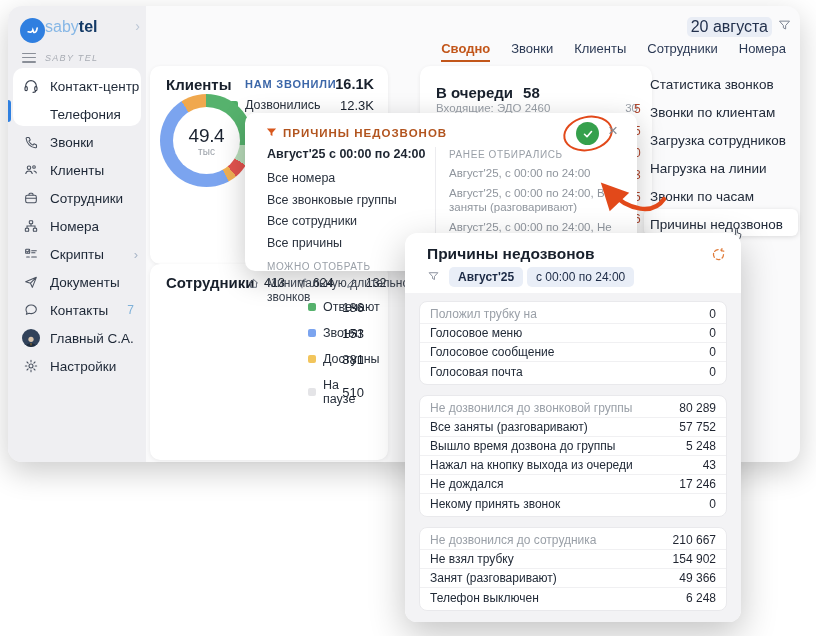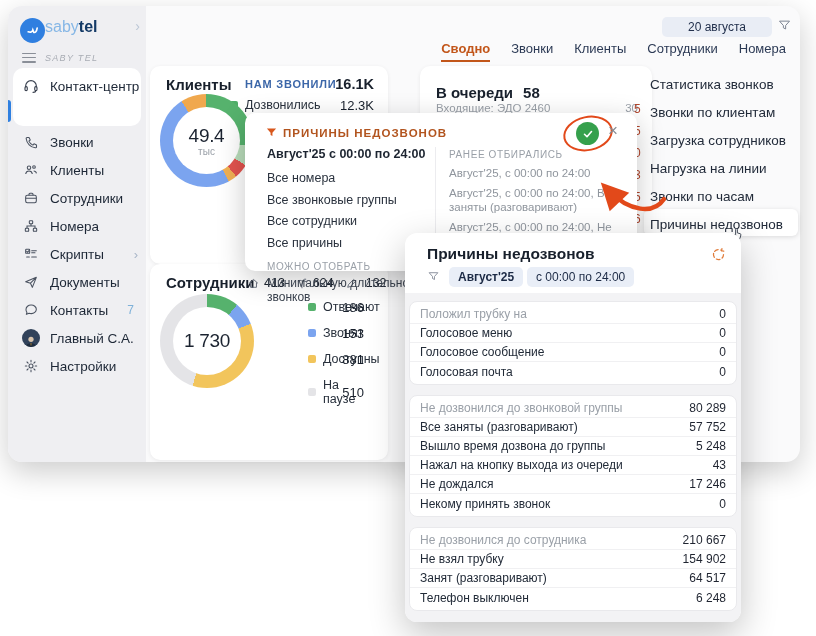--- a/index.html
+++ b/index.html
@@ -25,22 +25,22 @@
   .active-block { position:absolute; left:5px; top:62px; width:128px; height:58px; background:#fff; border-radius:10px; }
   .active-bar { position:absolute; left:0; top:94px; width:3px; height:22px; background:#2f80e0; border-radius:0 3px 3px 0; }
   .sb-item { position:absolute; left:14px; width:118px; height:24px; display:flex; align-items:center; gap:10px;
              font-size:13.5px; color:#1d2736; cursor:default; }
   .sb-ic { width:18px; height:18px; flex:0 0 auto; color:#4a5260; display:flex; align-items:center; justify-content:center; }
   .sb-right { position:absolute; right:2px; color:#a9b6c8; font-size:13px; }
   .sb-badge { position:absolute; right:6px; color:#7fb1d9; font-size:12px; }
   .avatar { width:18px; height:18px; border-radius:50%; background:#31425a; display:flex; align-items:flex-end; justify-content:center; overflow:hidden; }
 
   
-  .date-chip { position:absolute; top:11px; right:28px; height:20px; padding:0 26px; background:#e9edf5;
-               border-radius:5px; font-size:12px; color:#23314d; display:flex; align-items:center; }
+  .date-chip { position:absolute; top:11px; right:28px; height:20px; padding:0 4px; background:#e9edf5;
+               border-radius:5px; font-size:16px; color:#23314d; display:flex; align-items:center; }
   .hdr-funnel { position:absolute; top:12px; right:8px; color:#7d8492; }
   .tabs { position:absolute; top:35px; right:14px; display:flex; gap:21px; }
   .tab { font-size:13px; color:#2c3a55; padding-bottom:4px; cursor:default; }
   .tab.active { color:#c2561a; font-weight:bold; border-bottom:2px solid #c2561a; }
 
   
   .card { position:absolute; background:#fff; border-radius:10px; box-shadow:0 1px 4px rgba(0,0,0,.07); }
   .card-title { font-size:15px; font-weight:bold; color:#18202c; }
 
   .donut { position:absolute; border-radius:50%; }
@@ -87,21 +87,21 @@
 
   
   .modal { position:absolute; left:405px; top:233px; width:336px; height:389px; background:#fff; border-radius:12px;
            box-shadow:0 12px 36px rgba(0,0,0,.24); z-index:60; overflow:hidden; }
   .modal-title { position:absolute; left:22px; top:12px; font-size:15.5px; font-weight:bold; color:#18202c; }
   .modal-refresh { position:absolute; right:15px; top:14px; color:#e07b39; }
   .modal-funnel { position:absolute; left:22px; top:37px; color:#7d8492; }
   .chip { position:absolute; top:34px; height:20px; padding:0 9px; background:#e9eef7; border-radius:5px;
           font-size:12px; color:#1c2a45; display:flex; align-items:center; }
   .chip.b { font-weight:bold; }
-  .modal-body { position:absolute; left:0; right:0; top:60px; bottom:0; background:#f3f3f5; padding:8px 4px; }
+  .modal-body { position:absolute; left:0; right:0; top:60px; bottom:0; background:#f3f3f5; padding:8px 14px; }
   .msec { background:#fff; border:1px solid #e9e9ec; border-radius:8px; padding:3px 0; margin-bottom:10px; }
   .mrow { display:flex; align-items:center; justify-content:space-between; height:19px; padding:0 10px;
           font-size:12px; color:#222b38; border-bottom:1px solid #f0f0f2; }
   .mrow:last-child { border-bottom:none; }
   .mrow .lab.muted { color:#9aa0a8; }
   .mrow .val { color:#1f2430; }
 
   
   .annot-svg { position:absolute; left:0; top:0; width:816px; height:636px; pointer-events:none; z-index:70; }
 
@@ -140,20 +140,23 @@
       <div class="sb-item" style="top:68px; font-weight:normal;">
         <span class="sb-ic">
           <svg class="ic" width="16" height="16" viewBox="0 0 24 24" fill="none" stroke="#3a4250" stroke-width="1.7">
               <path d="M4 14v-2a8 8 0 0 1 16 0v2"></path>
               <rect x="3" y="13" width="3.4" height="6" rx="1.6"></rect>
               <rect x="17.6" y="13" width="3.4" height="6" rx="1.6"></rect>
               <path d="M19 19c0 1.6-2 2.5-4 2.5" stroke-linecap="round"></path>
             </svg>
         </span>
         <span>Контакт-центр</span>
+      </div>
+      <div class="sb-item" style="top:96px; left:42px;">
+        <span>Телефония</span>
       </div>
 
       <div class="sb-item" style="top:124px">
         <span class="sb-ic">
           <svg class="ic" width="15" height="15" viewBox="0 0 24 24" fill="none" stroke="#4a5260" stroke-width="1.7">
               <path d="M5 4h3l2 4-2.2 1.8a13 13 0 0 0 6.4 6.4L16 14l4 2v3c0 1-1 1.6-2 1.5C10.5 19.6 4.4 13.5 3.5 6 3.4 5 4 4 5 4z" stroke-linejoin="round"></path>
             </svg>
         </span>
         <span>Звонки</span>
       </div>
@@ -309,25 +312,20 @@
         </span>
         <span style="display:flex; gap:8px; align-items:center;">
           <span>
               <svg class="ic" width="13" height="13" viewBox="0 0 24 24" fill="none" stroke="#6a7180" stroke-width="1.8" stroke-linejoin="round">
                 <path d="M5 19l1.5-5L16 4.5 19.5 8 10 17.5 5 19z"></path>
               </svg>
             </span>
           <span>132</span>
         </span>
       </div>
-      <div class="donut" style="left: 10px; top: 30px; width: 94px; height: 94px; background: conic-gradient(rgb(86, 178, 109) 0%, rgb(86, 178, 109) 11%, rgb(123, 164, 239) 11%, rgb(123, 164, 239) 19%, rgb(242, 197, 92) 19%, rgb(242, 197, 92) 55%, rgb(228, 228, 231) 55%, rgb(228, 228, 231) 100%);">
-        <div class="donut-hole">
-            <span class="donut-num">1 730</span>
-          </div>
-      </div>
       <div class="leg-row" style="left:158px; top:36px; right:24px;">
         <span class="leg-sq" style="background: rgb(86, 178, 109);"></span>
         <span>Отвечают</span>
         <span class="leg-val">186</span>
       </div>
       <div class="leg-row" style="left:158px; top:62px; right:24px;">
         <span class="leg-sq" style="background: rgb(123, 164, 239);"></span>
         <span>Звонят</span>
         <span class="leg-val">153</span>
       </div>
@@ -463,21 +461,21 @@
         <div class="mrow">
             <span class="lab muted">Не дозвонился до сотрудника</span>
             <span class="val">210 667</span>
           </div>
         <div class="mrow">
             <span class="lab">Не взял трубку</span>
             <span class="val">154 902</span>
           </div>
         <div class="mrow">
             <span class="lab">Занят (разговаривают)</span>
-            <span class="val">64 517</span>
+            <span class="val">49 366</span>
           </div>
         <div class="mrow">
             <span class="lab">Телефон выключен</span>
             <span class="val">6 248</span>
           </div>
       </div>
     </div>
   </div>
 
   <svg class="annot-svg" viewBox="0 0 816 636">

